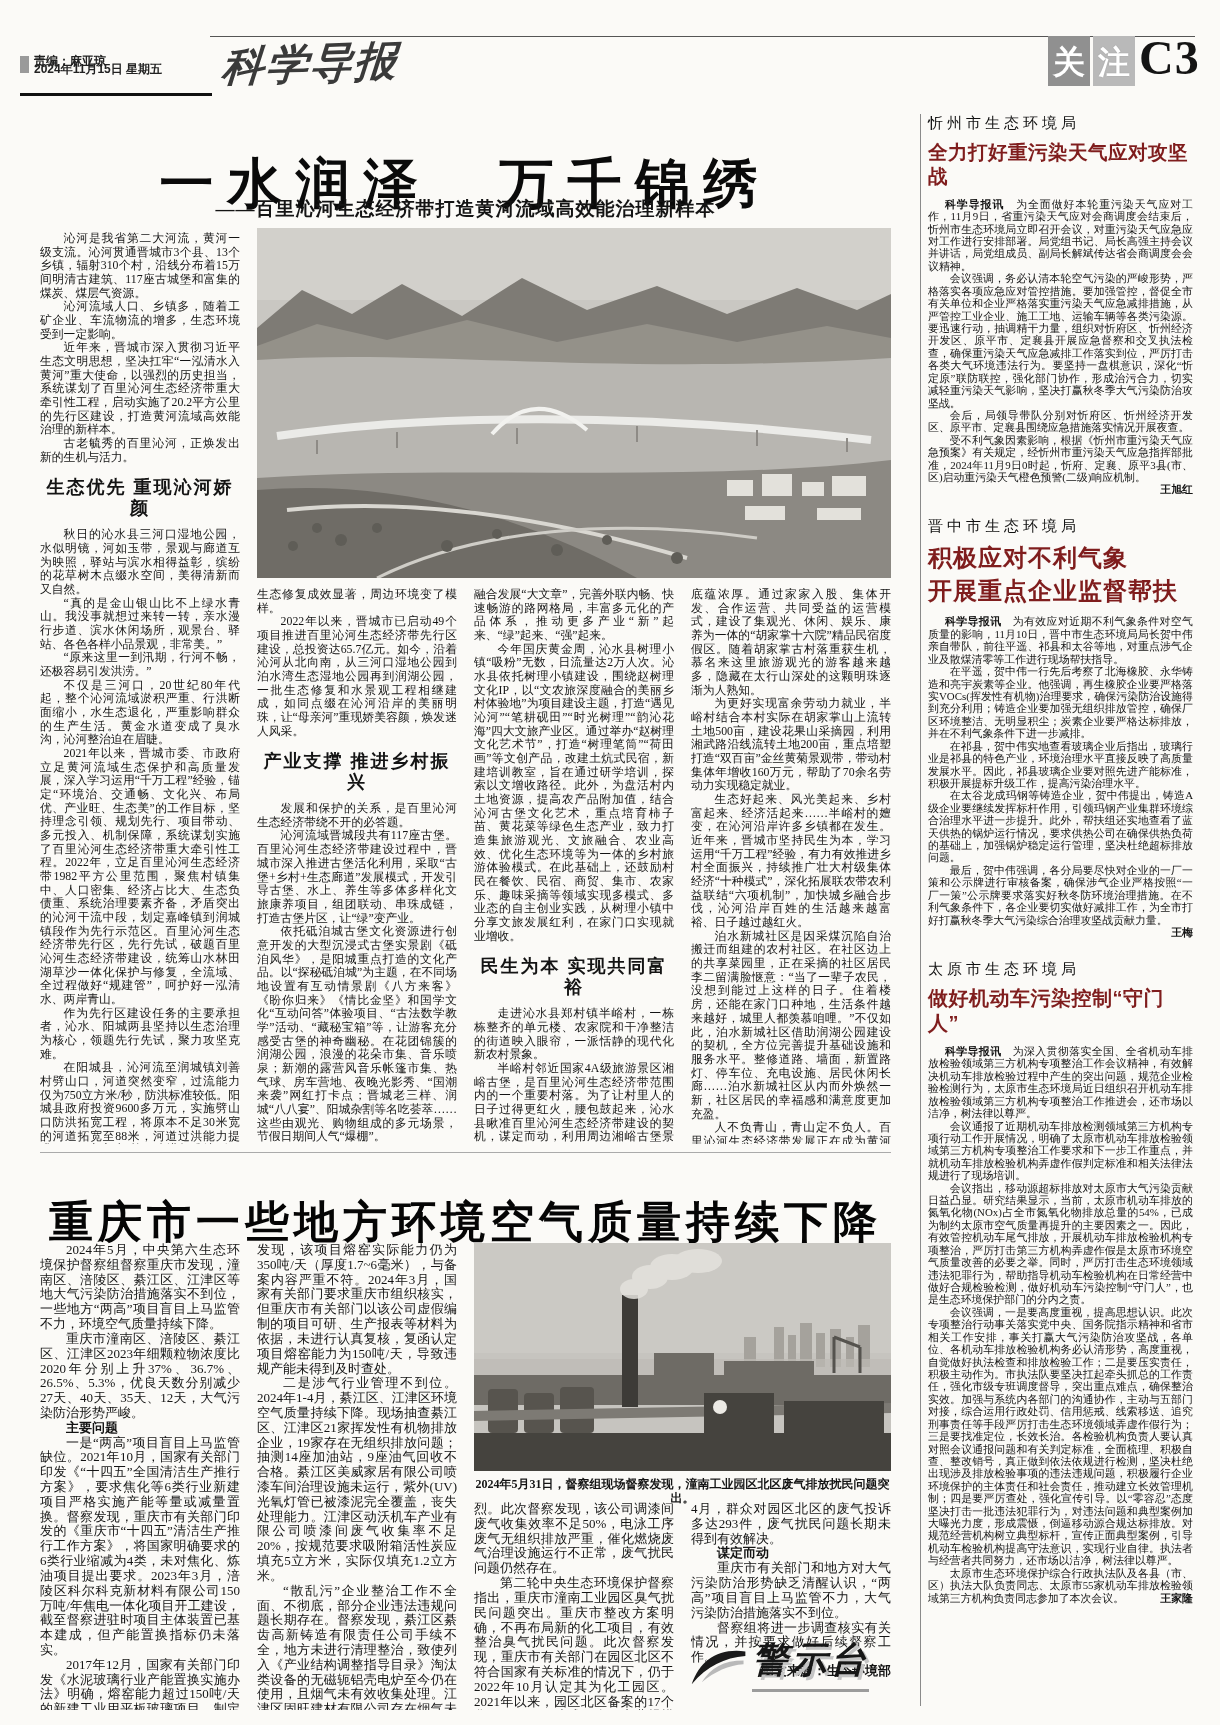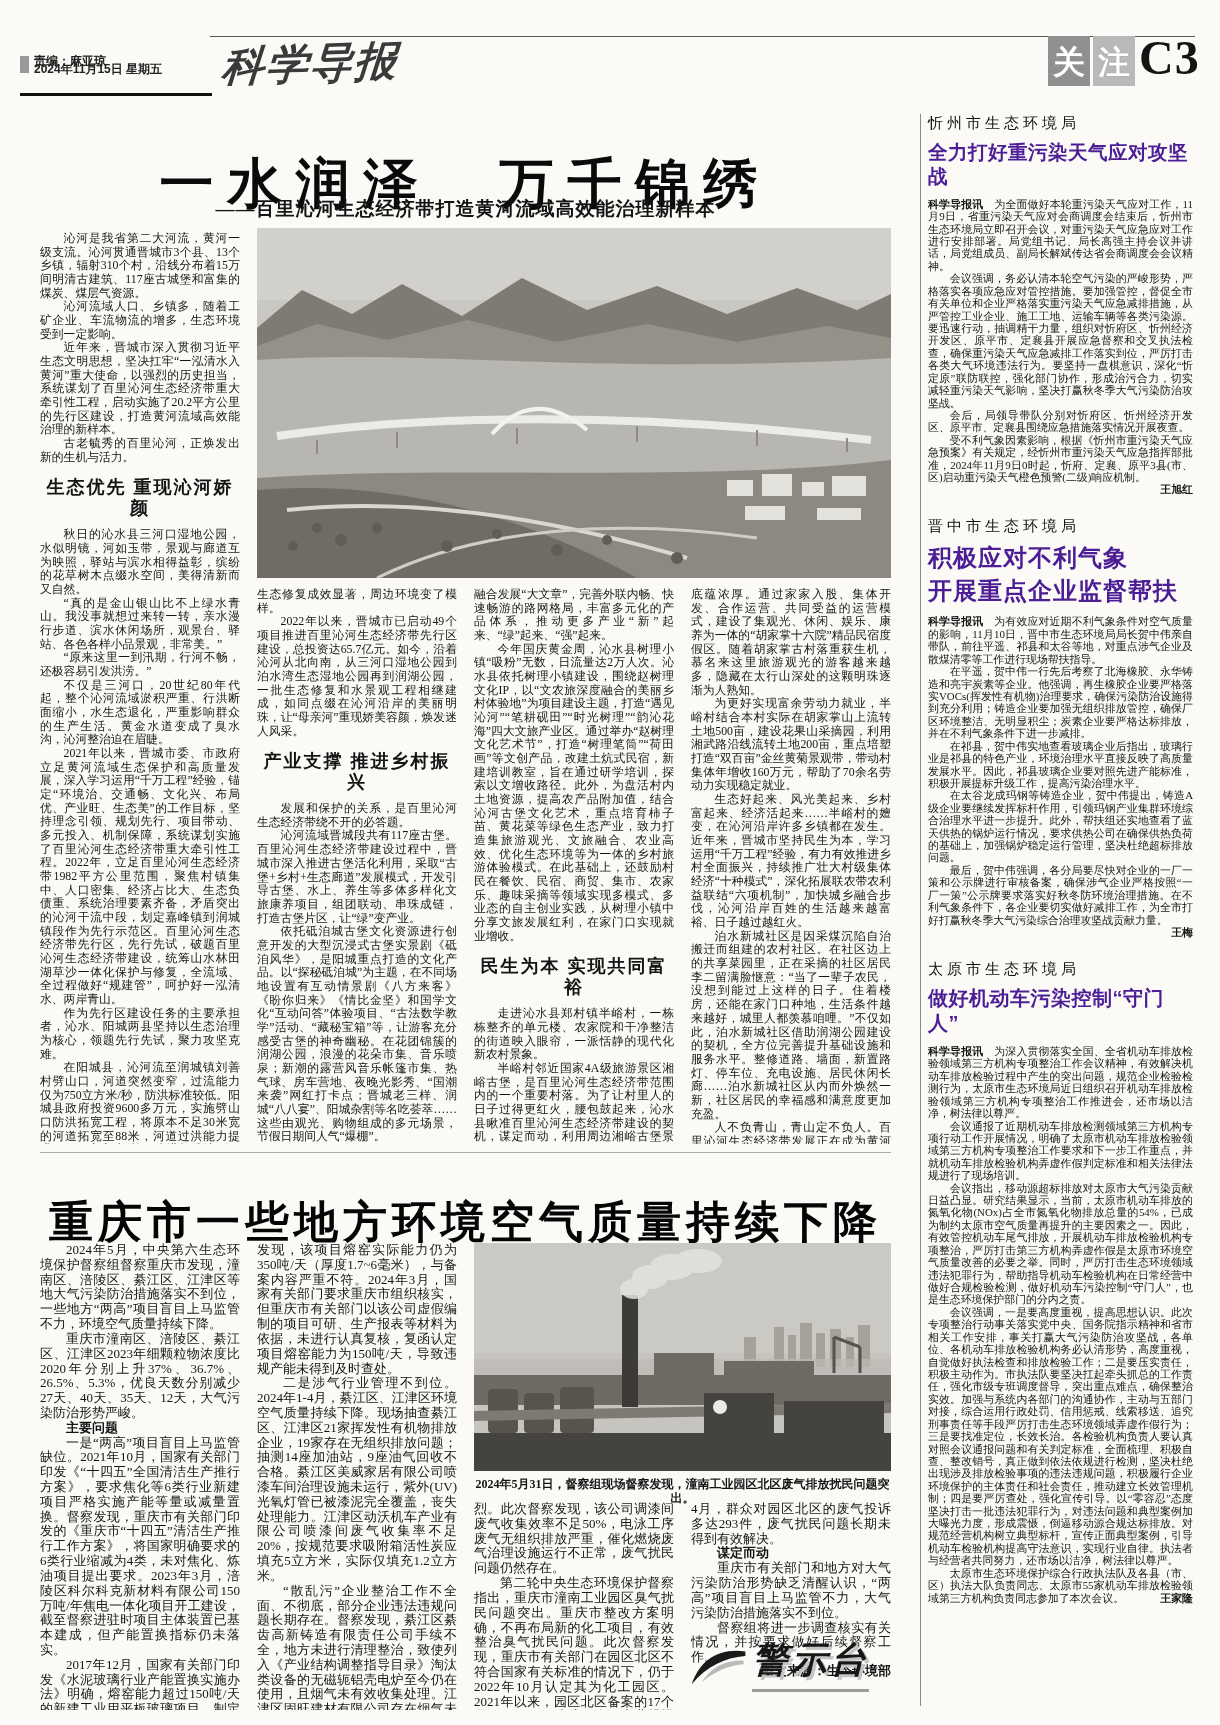--- a/index.html
+++ b/index.html
@@ -27,33 +27,33 @@
   .main-subtitle{position:absolute;top:196px;left:40px;width:851px;text-align:center;
     font-size:19px;font-weight:600;letter-spacing:1px;}
   .col{position:absolute;width:200px;text-align:justify;font-size:11.8px;line-height:1.16;overflow:hidden;}
   .p{margin:0;text-indent:2em;}
   .p.ni{text-indent:0;}
   .p.boldsub{font-weight:bold;font-family:"Liberation Sans","DejaVu Sans",sans-serif;}
   .p.srcline{text-indent:0;text-align:right;font-weight:bold;
              font-family:Liberation Mono, monospace;}
   .subhead{font-family:"Liberation Sans","DejaVu Sans",sans-serif;font-weight:bold;font-size:18px;
            letter-spacing:2px;margin:13px 0 9px;text-align:center;}
-  .lead{font-family:"Liberation Sans","DejaVu Sans",sans-serif;font-weight:bold;}
+  .lead{font-family:"Liberation Sans","DejaVu Sans",sans-serif;font-weight:bold;margin-left:17px;}
   .byline{float:right;font-family:"Liberation Sans","DejaVu Sans",sans-serif;font-weight:bold;}
   .photo{position:absolute;background:#bdbbb6;overflow:hidden;}
   .photo svg{display:block;width:100%;height:100%;}
 
   
   .v-divider{position:absolute;left:920px;top:114px;width:1px;height:1592px;background:#8a8a8a;}
   .sidebar{position:absolute;left:928px;top:114px;width:265px;}
   .sb-article{margin-bottom:34px;}
   .kicker{font-family:"Liberation Sans","DejaVu Sans",sans-serif;font-size:15px;letter-spacing:4px;
           margin:0 0 7px 0;color:#111;}
   .sb-h{font-family:"Liberation Sans","DejaVu Sans",sans-serif;font-weight:bold;margin:0 0 3px 0;
-        color:#4c1d95;line-height:1.25;}
+        color:#7f1d1d;line-height:1.25;}
   .sb-h.s1{font-size:19.5px;letter-spacing:0.5px;}
   .sb-h.s2{font-size:24px;letter-spacing:1px;}
   .sb-h.s3{font-size:20px;letter-spacing:0.5px;}
   .sb-body{margin-top:9px;text-align:justify;font-size:10.9px;line-height:1.14;}
 
   
   .h-divider{position:absolute;top:1152px;left:40px;width:851px;height:1px;background:#aaa;}
   .bottom-headline{position:absolute;top:1164px;left:40px;width:851px;text-align:center;
     font-weight:900;font-size:44px;letter-spacing:5px;color:#050505;}
   .bcol{position:absolute;width:200px;text-align:justify;font-size:13px;line-height:1.14;overflow:hidden;}

